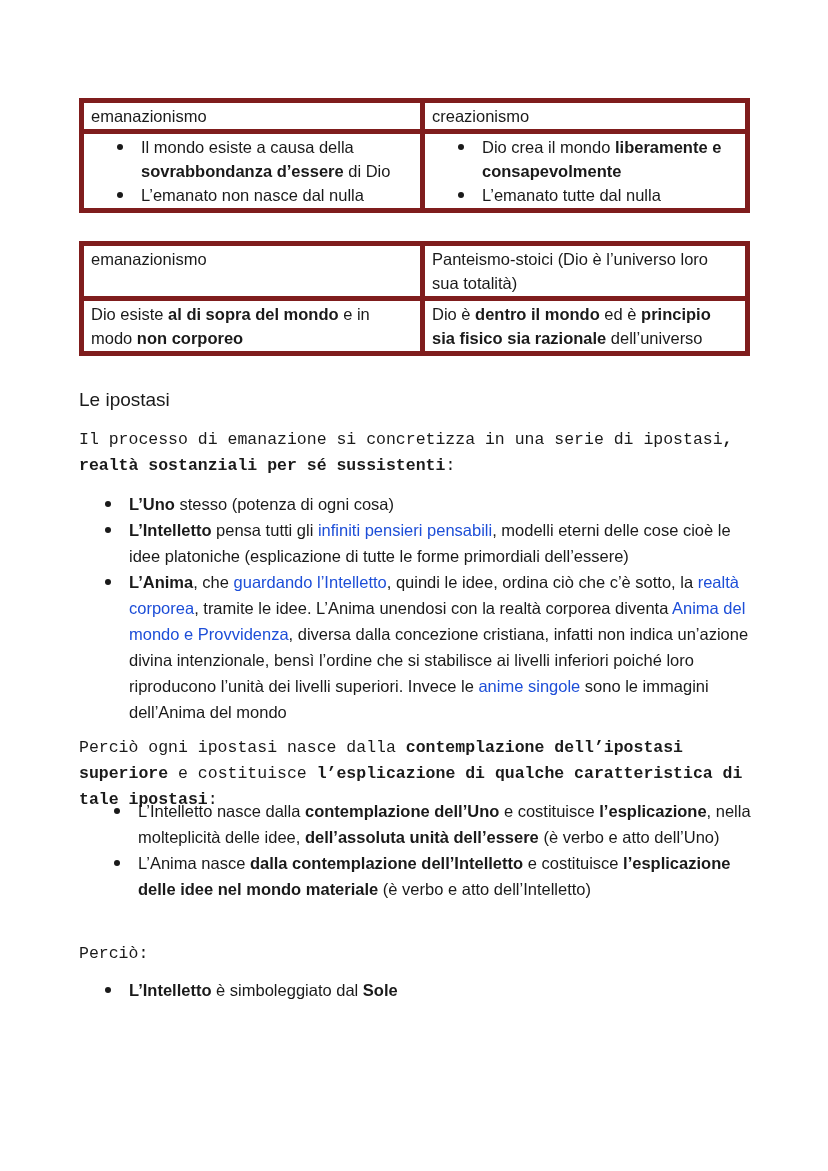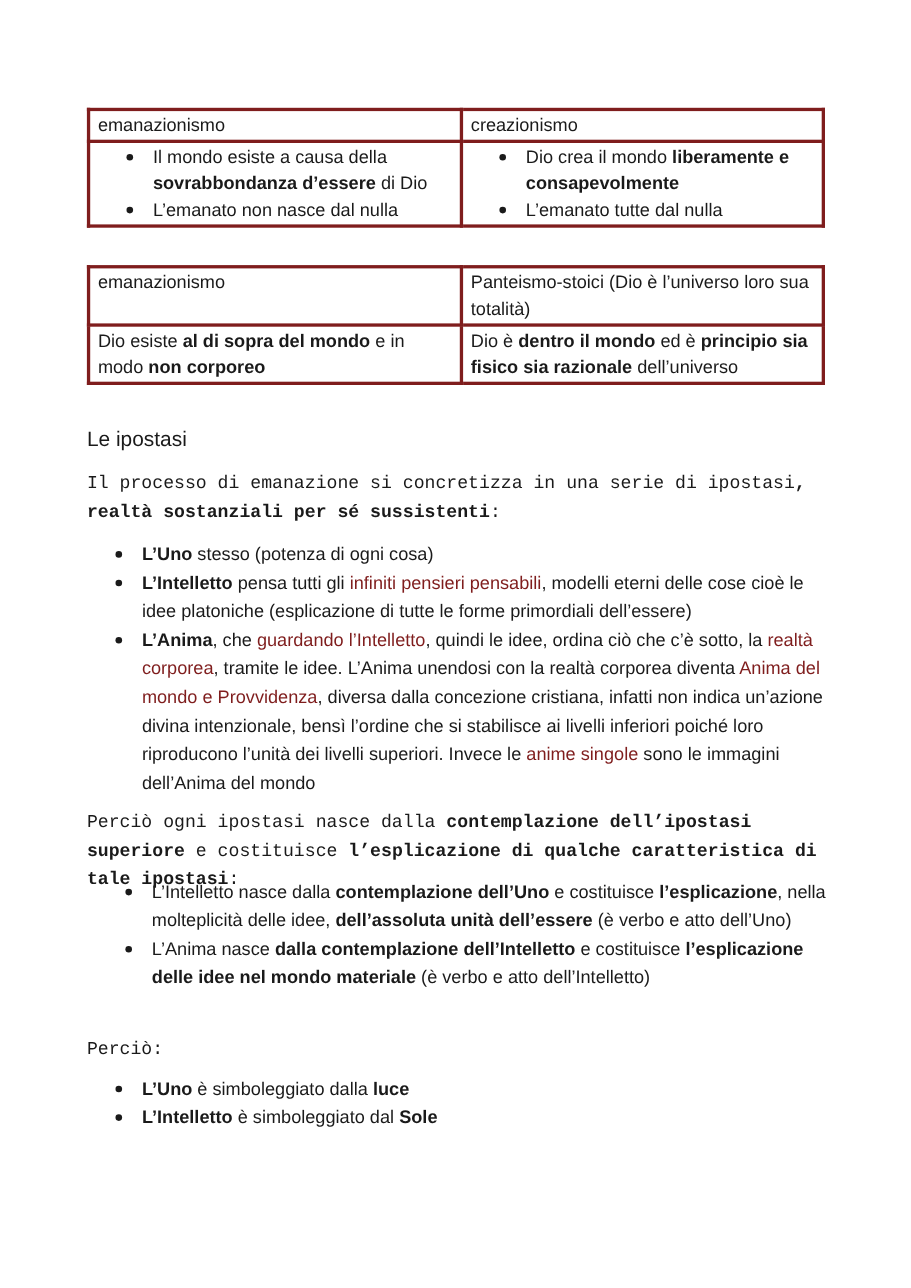--- a/index.html
+++ b/index.html
@@ -23,21 +23,21 @@
       width: 672px;
     }
     table.cmp {
       border-collapse: collapse;
       width: 671px;
       table-layout: fixed;
       position: absolute;
       left: 0;
     }
     table.cmp td {
-      border: 3px solid #7f1d1d;
+      border: 5px solid #7f1d1d;
       vertical-align: top;
       padding: 1px 7px 1px 7px;
       line-height: 24px;
       font-size: 16.5px;
     }
     table.cmp td.c1 { width: 322px; }
     table.cmp ul {
       margin: 0;
       padding: 0 0 0 50px;
       list-style: none;
@@ -81,21 +81,21 @@
     ul.bl {
       position: absolute;
       margin: 0;
       padding: 0;
       list-style: none;
       line-height: 26px;
       font-size: 16.5px;
     }
     ul.bl li { position: relative; }
     ul.bl li::before { top: 10px; }
-    .purple { color: #7f1d1d; }
+    .purple { color: #1d4ed8; }
     b { font-weight: bold; }
   </style>
 </head>
 <body>
 
 <div class="page">
 
   <table class="cmp t1">
     <tbody>
         <tr>
@@ -145,17 +145,16 @@
   <p class="para" style="top:735px;"><span>Perciò ogni ipostasi nasce dalla </span><b>contemplazione dell’ipostasi superiore</b><span> e costituisce </span><b>l’esplicazione di qualche caratteristica di tale ipostasi</b><span>:</span></p>
 
   <ul class="bl" style="top:798px; left:59px; width:620px;">
     <li><span>L’Intelletto nasce dalla </span><b>contemplazione dell’Uno</b><span> e costituisce </span><b>l’esplicazione</b><span>, nella molteplicità delle idee, </span><b>dell’assoluta unità dell’essere</b><span> (è verbo e atto dell’Uno)</span></li>
     <li><span>L’Anima nasce </span><b>dalla contemplazione dell’Intelletto</b><span> e costituisce </span><b>l’esplicazione delle idee nel mondo materiale</b><span> (è verbo e atto dell’Intelletto)</span></li>
   </ul>
 
   <p class="para" style="top:941px;">Perciò:</p>
 
   <ul class="bl" style="top:977px; left:50px; width:620px;">
-    <li><b>L’Uno</b><span> è simboleggiato dalla </span><b>luce</b></li>
     <li><b>L’Intelletto</b><span> è simboleggiato dal </span><b>Sole</b></li>
   </ul>
 
 </div>
 
 </body></html>

